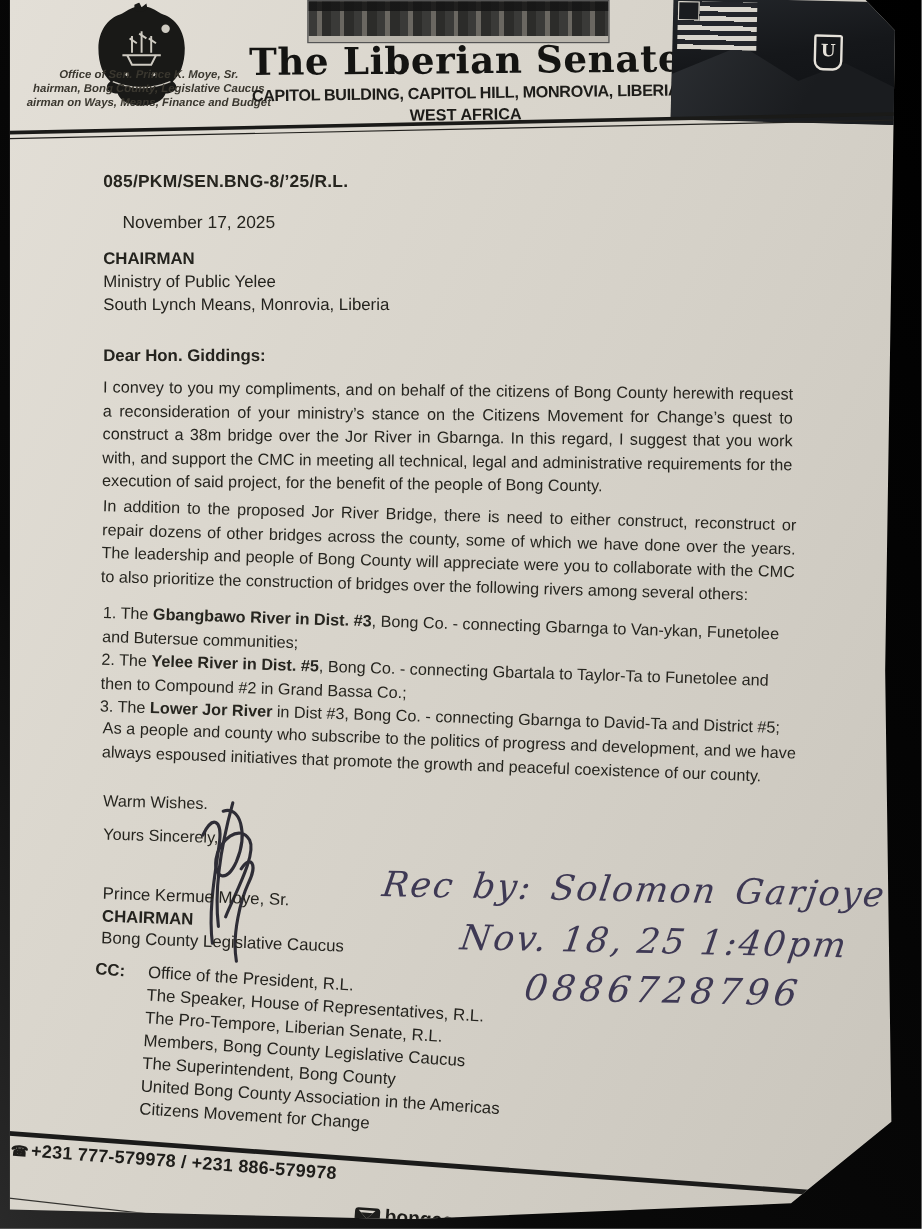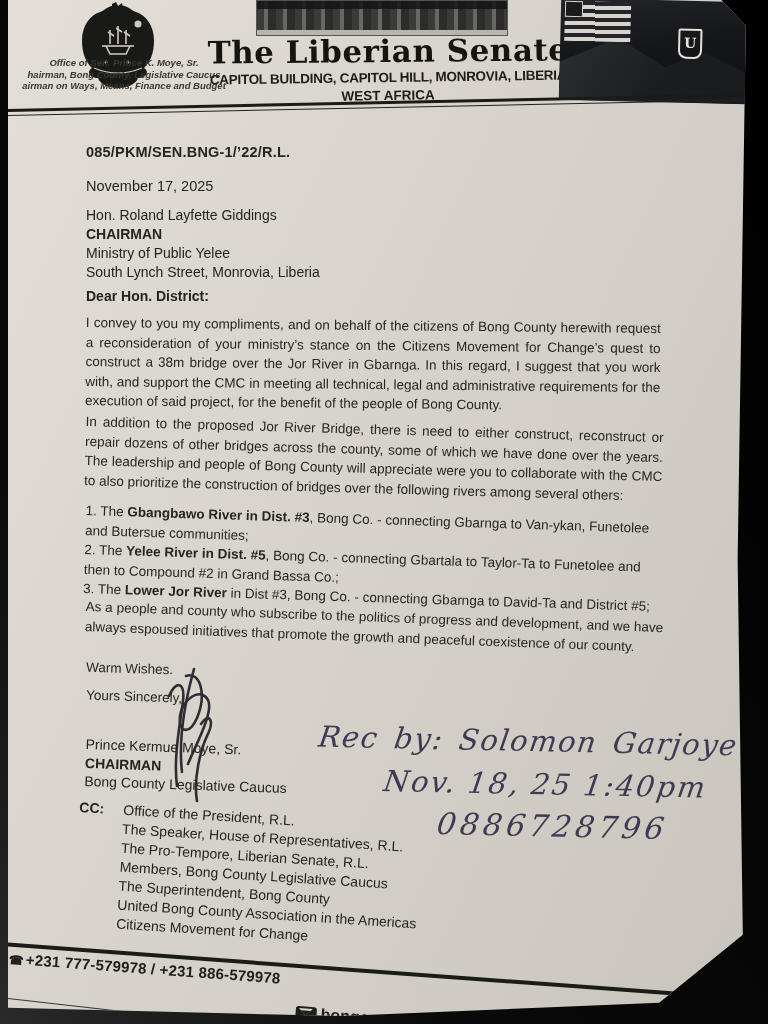--- a/index.html
+++ b/index.html
@@ -42,21 +42,21 @@
   .flag-canton::before{content:"";position:absolute;left:0;top:0;width:18px;height:16px;
     background:#1a1c20;box-shadow:inset 0 0 0 1px #d9d5cc;}
   .flag-emblem{position:absolute;left:118px;top:28px;width:20px;height:26px;
     border:2px solid #e6e2da;border-radius:2px 2px 8px 8px;color:#e6e2da;
     font-family:"DejaVu Serif",serif;font-size:14px;font-weight:bold;text-align:center;line-height:24px;}
   .hdr-rule{left:0;top:109px;width:742px;height:3px;transform:rotate(-1.2deg);
     transform-origin:left center;border-top:3.2px solid #1a1a18;border-bottom:1.5px solid #22211e;}
   
   .btxt{font-size:13.5px;line-height:19.5px;color:#26251f;}
   .ref{left:78px;top:143px;font-size:14.5px;font-weight:bold;letter-spacing:.2px;}
-  .date{left:78px;top:177px;font-size:14.5px;}
+  .date{left:94px;top:177px;font-size:14.5px;}
   .recipient{left:78px;top:206px;font-size:14px;line-height:19px;}
   .salutation{left:78px;top:288px;font-size:14px;font-weight:bold;}
   .para1{left:78px;top:313px;width:575px;text-align:justify;transform:rotate(.6deg);transform-origin:left top;}
   .para2{left:78px;top:412px;width:578px;text-align:justify;transform:rotate(1.6deg);transform-origin:left top;}
   .rlist{left:78px;top:501px;width:586px;transform:rotate(1.8deg);transform-origin:left top;}
   .rlist p{margin:0;}
   .closing{left:78px;top:597px;width:578px;text-align:justify;transform:rotate(2.1deg);transform-origin:left top;}
   .warm{left:78px;top:659px;transform:rotate(1.6deg);}
   .yours{left:78px;top:687px;transform:rotate(1.8deg);}
   .sig{left:146px;top:666px;}
@@ -123,31 +123,30 @@
   <div class="abs senate-title">The Liberian Senate</div>
   <div class="abs hdr-addr">CAPITOL BUILDING, CAPITOL HILL, MONROVIA, LIBERIA</div>
   <div class="abs hdr-region">WEST AFRICA</div>
   <div class="abs flag-photo">
     <div class="mountain"></div>
     <div class="flag-canton"></div>
     <div class="flag-emblem">U</div>
   </div>
   <div class="abs hdr-rule"></div>
 
-  <div class="abs btxt ref">085/PKM/SEN.BNG-1/’22/R.L.</div>
+  <div class="abs btxt ref">085/PKM/SEN.BNG-8/’25/R.L.</div>
   <div class="abs btxt date">November 17, 2025</div>
 
   <div class="abs recipient">
-    <div>Hon. Roland Layfette Giddings</div>
     <div style="font-weight:bold">CHAIRMAN</div>
     <div>Ministry of Public Yelee</div>
-    <div>South Lynch Street, Monrovia, Liberia</div>
-  </div>
-
-  <div class="abs salutation">Dear Hon. District:</div>
+    <div>South Lynch Means, Monrovia, Liberia</div>
+  </div>
+
+  <div class="abs salutation">Dear Hon. Giddings:</div>
 
   <div class="abs btxt para1">I convey to you my compliments, and on behalf of the citizens of Bong County herewith request a reconsideration of your ministry’s stance on the Citizens Movement for Change’s quest to construct a 38m bridge over the Jor River in Gbarnga. In this regard, I suggest that you work with, and support the CMC in meeting all technical, legal and administrative requirements for the execution of said project, for the benefit of the people of Bong County.</div>
   <div class="abs btxt para2">In addition to the proposed Jor River Bridge, there is need to either construct, reconstruct or repair dozens of other bridges across the county, some of which we have done over the years. The leadership and people of Bong County will appreciate were you to collaborate with the CMC to also prioritize the construction of  bridges over the following rivers among several others:</div>
 
   <div class="abs btxt rlist">
     <p><span>1. The </span><b>Gbangbawo River in Dist. #3</b><span>, Bong Co. - connecting Gbarnga to Van-ykan, Funetolee and Butersue communities;</span></p>
     <p><span>2. The </span><b>Yelee River in Dist. #5</b><span>, Bong Co. - connecting Gbartala to Taylor-Ta to Funetolee and then to Compound #2 in Grand Bassa Co.;</span></p>
     <p><span>3. The </span><b>Lower Jor River</b><span> in Dist #3, Bong Co. - connecting  Gbarnga to David-Ta and District #5;</span></p>
   </div>
 

